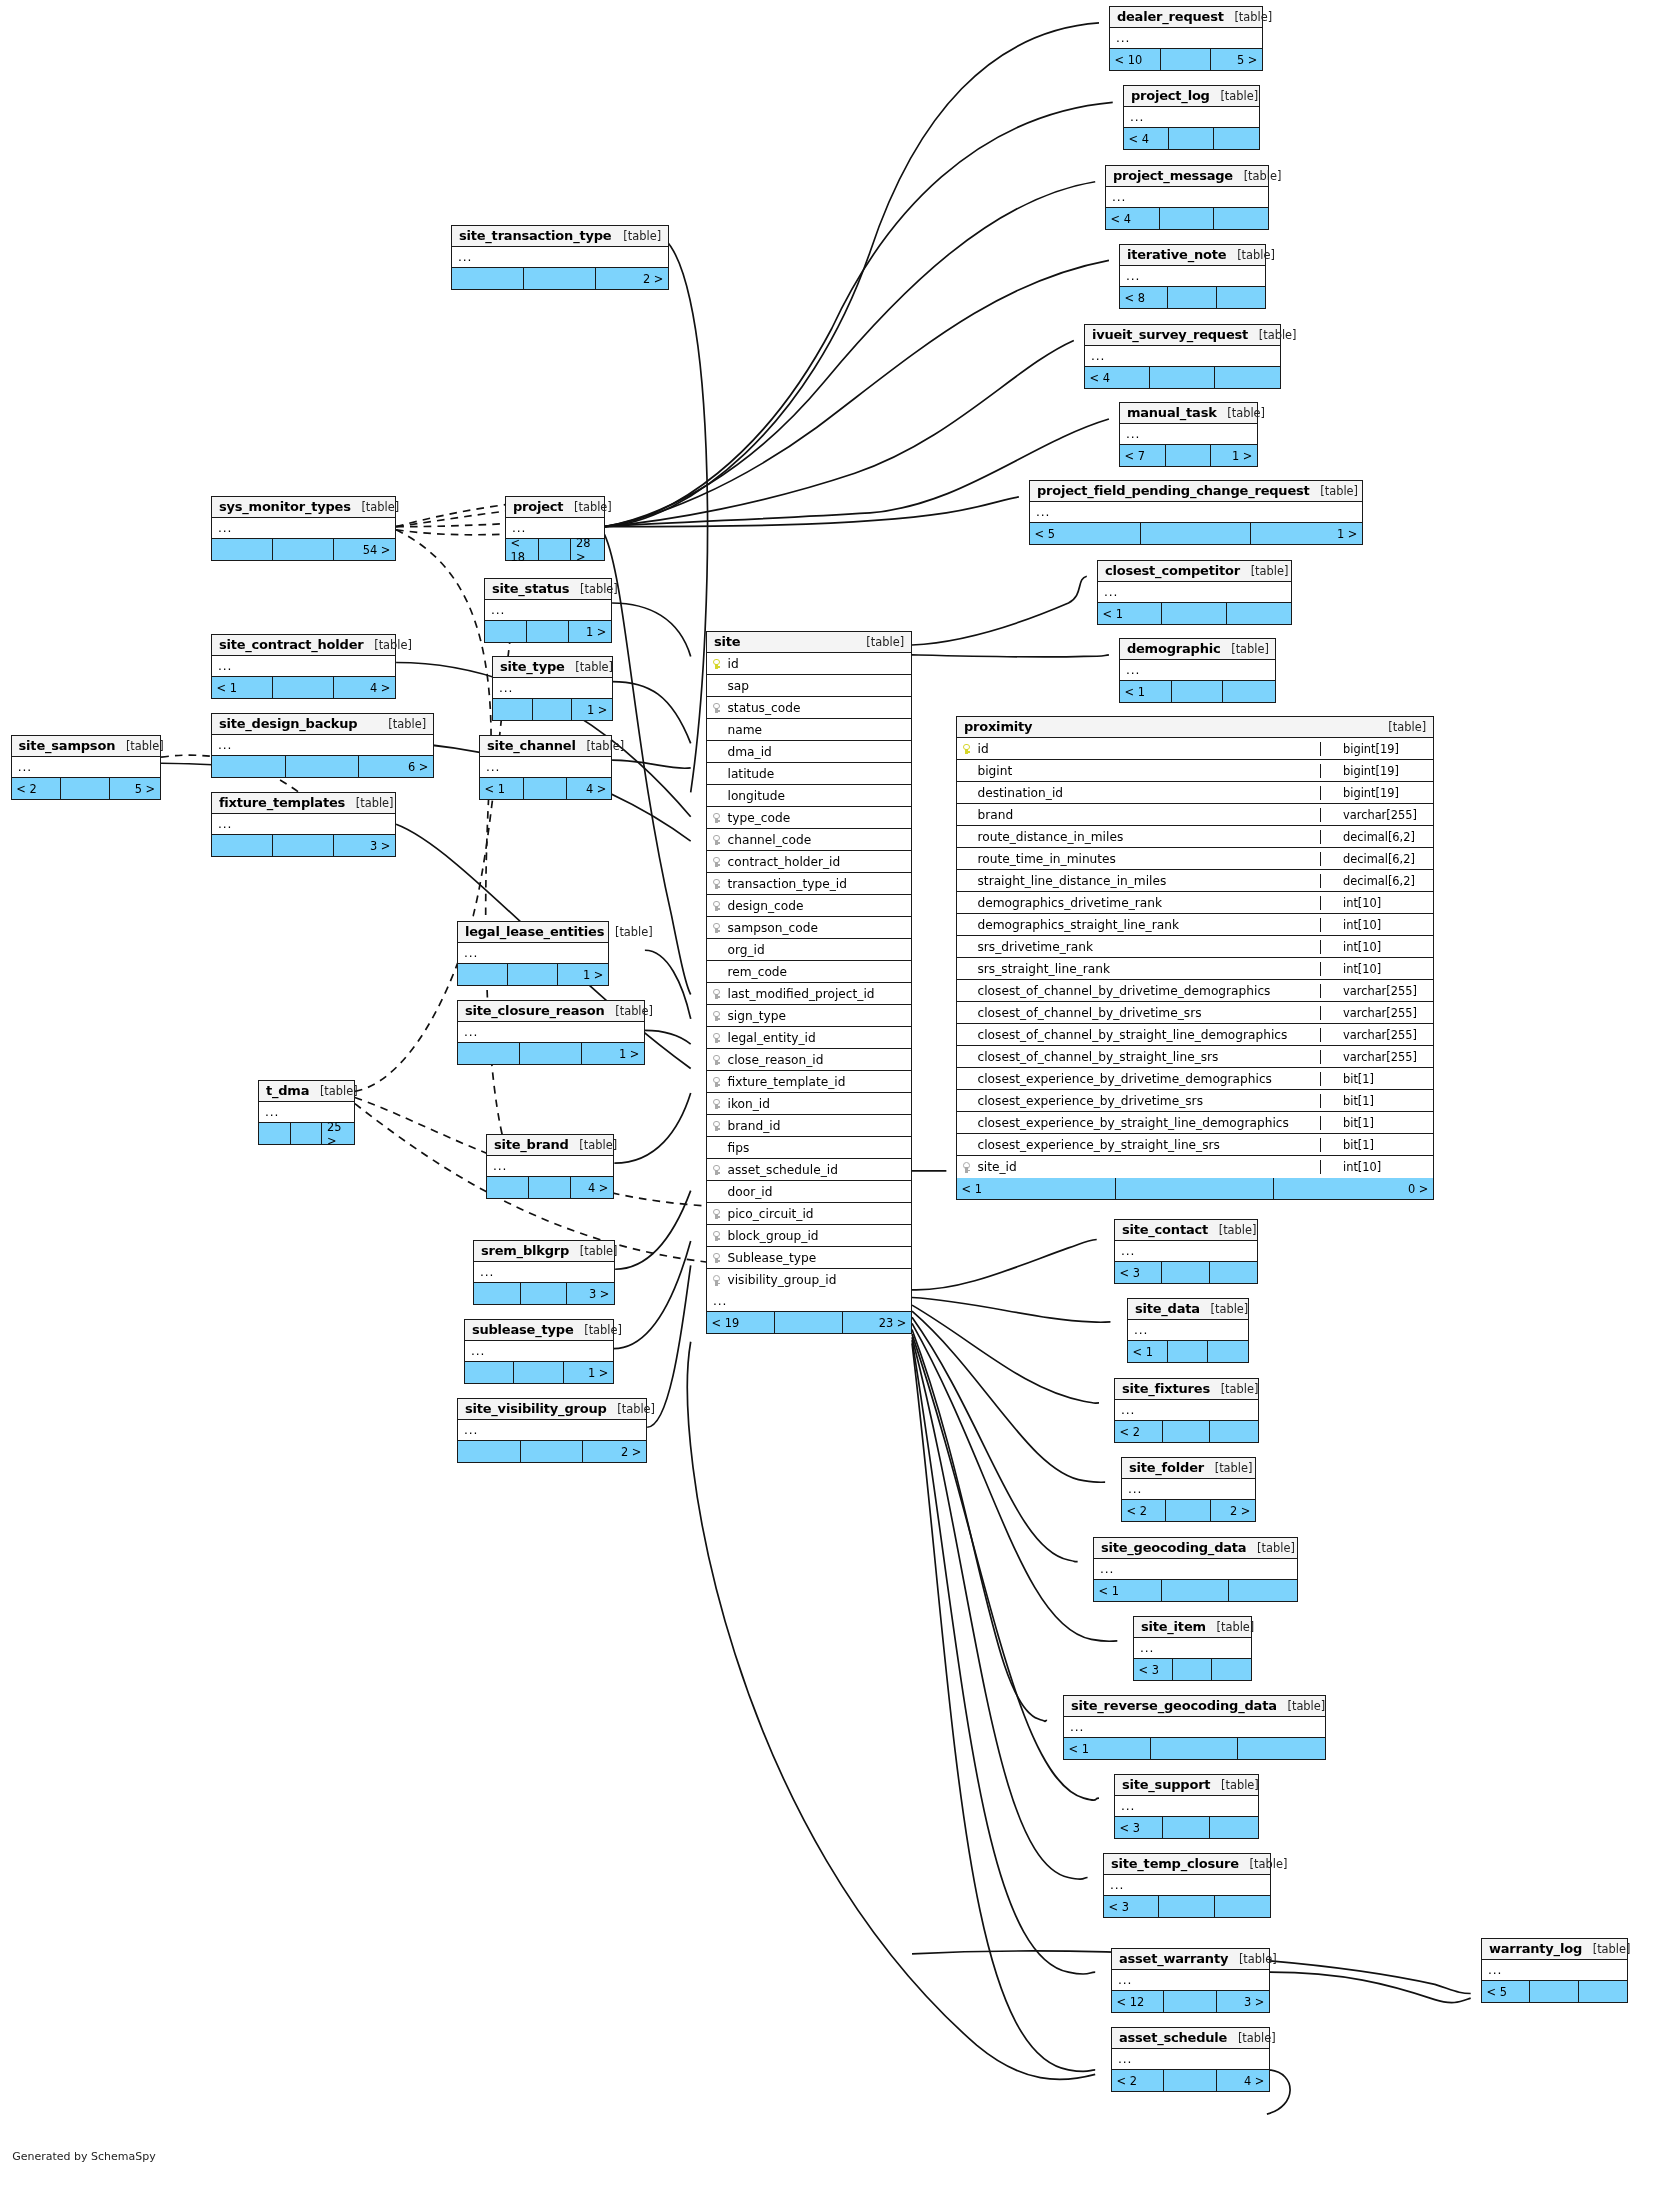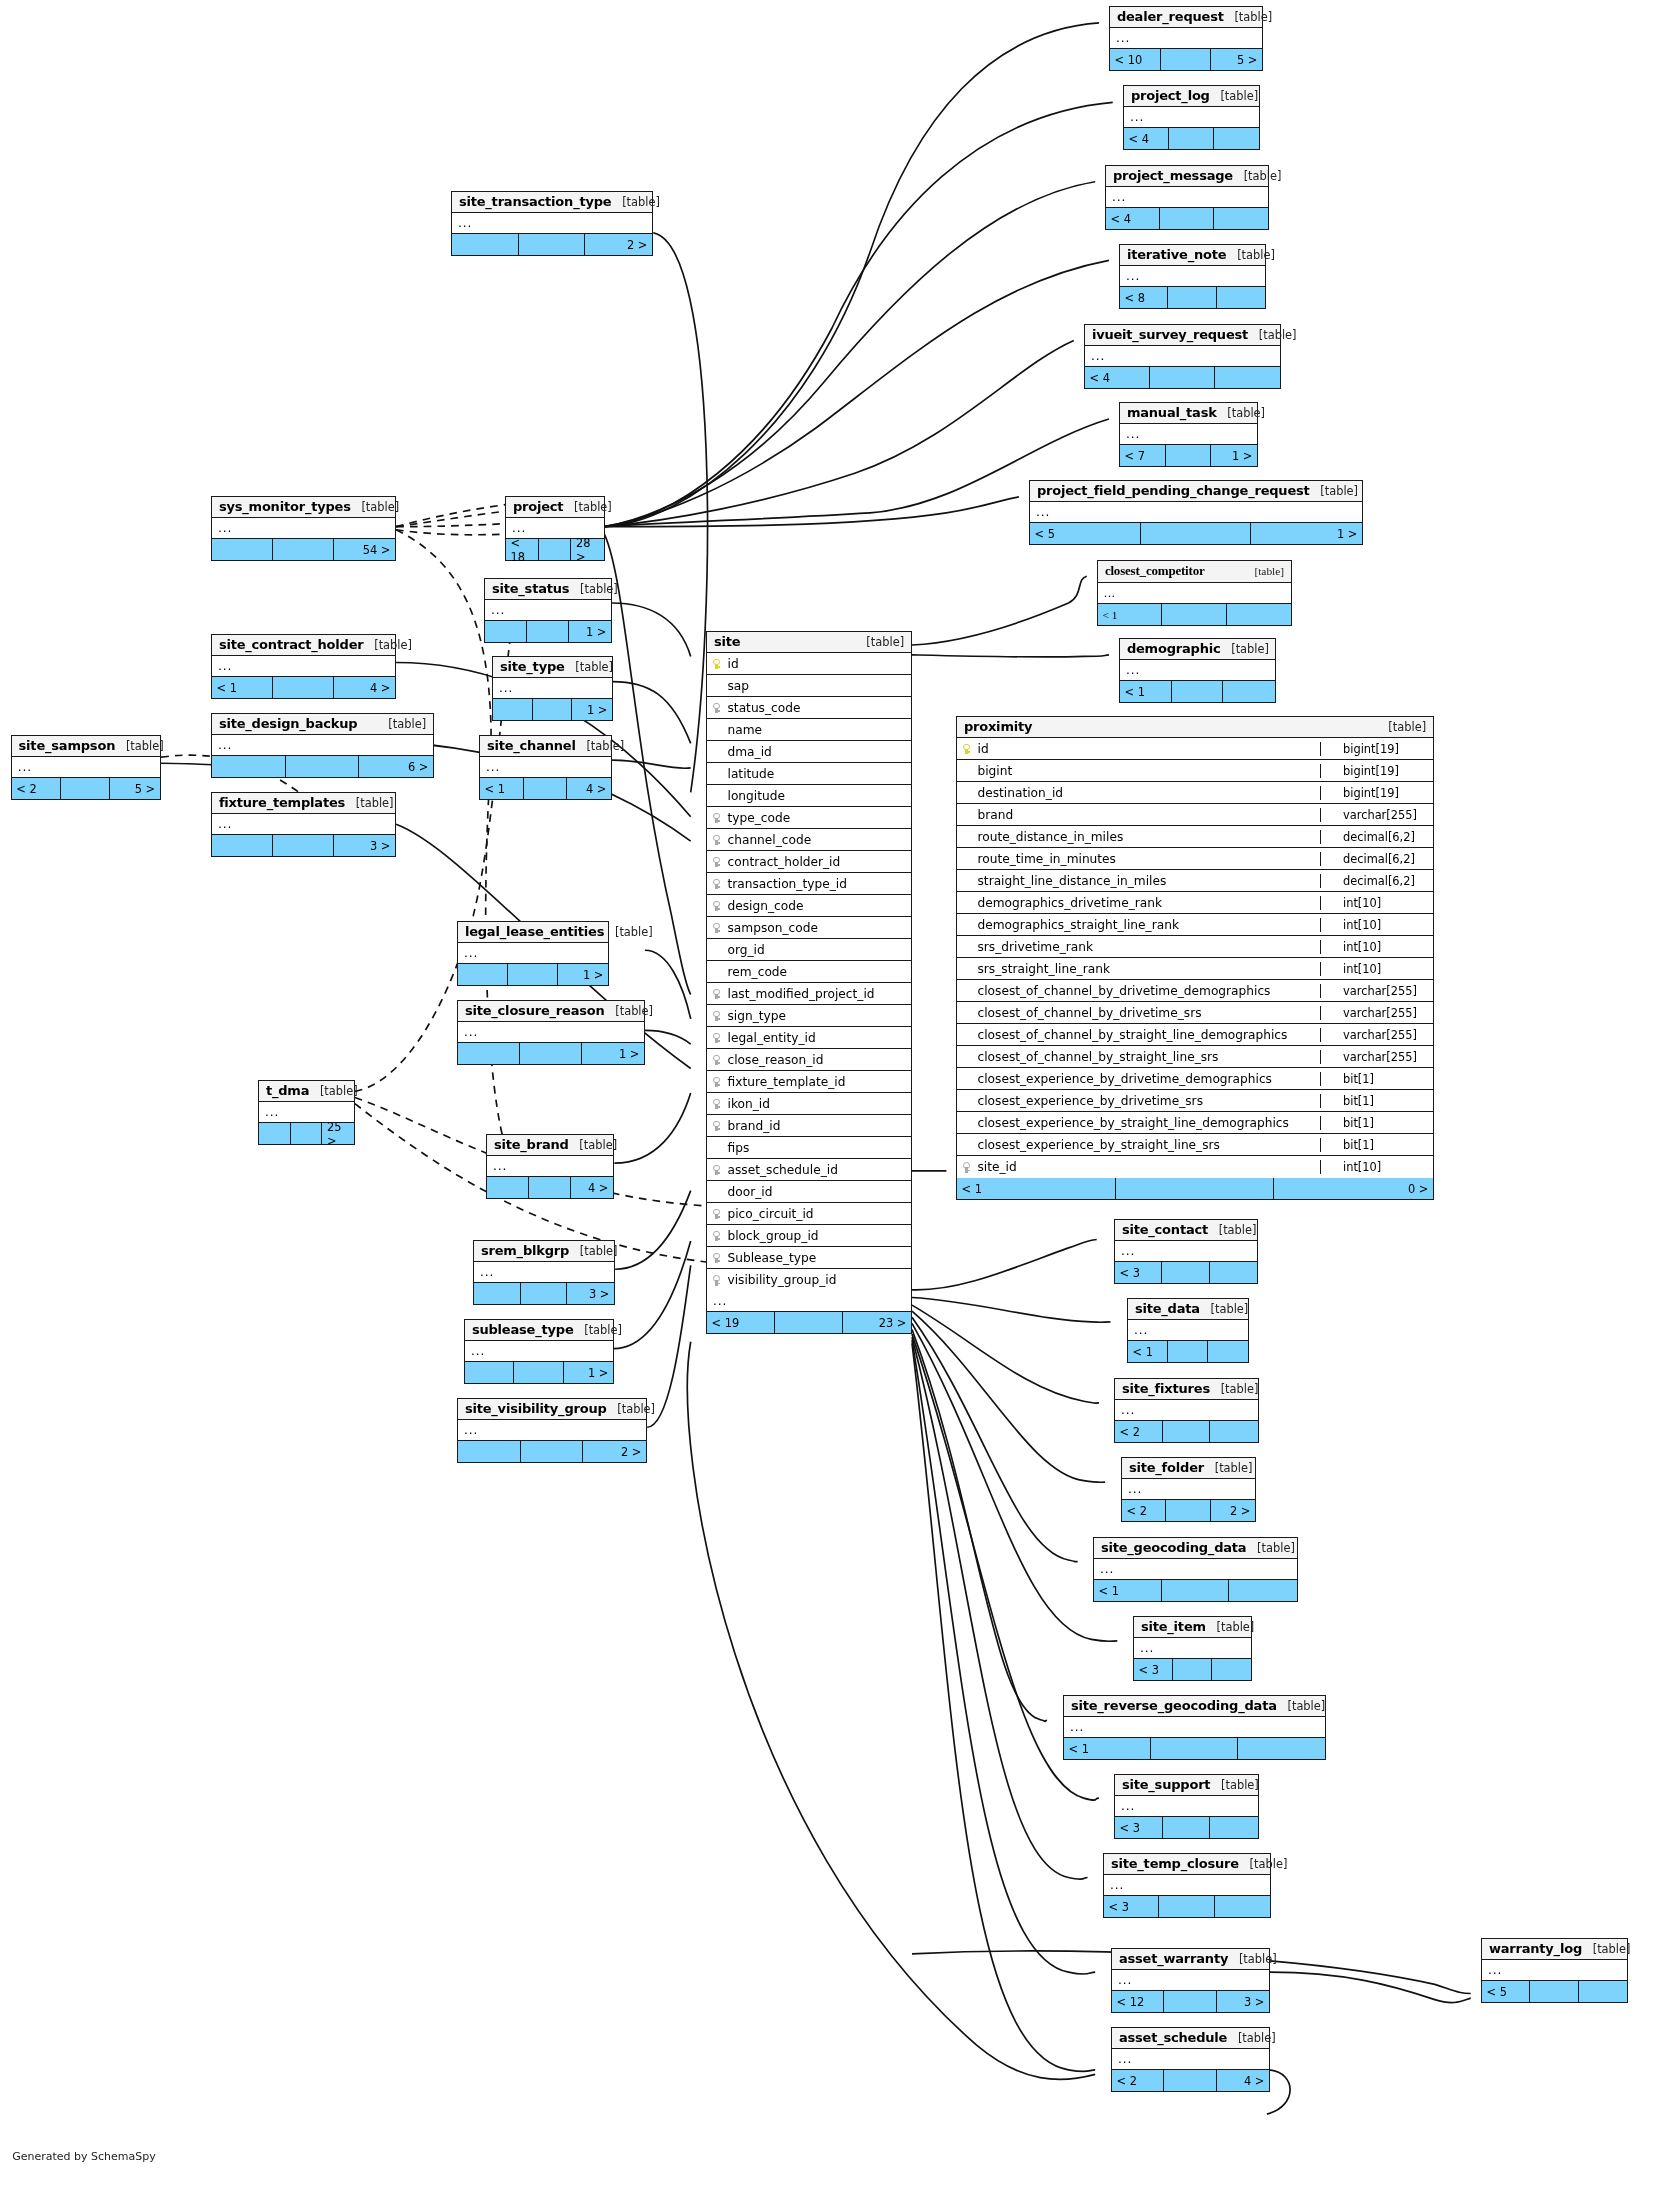--- a/index.html
+++ b/index.html
@@ -199,21 +199,21 @@
         <span class="nm">project_field_pending_change_request</span>
         <span class="tag">[table]</span>
       </div>
       <div class="ellipsis">...</div>
       <div class="foot">
         <div class="fc l">&lt; 5</div>
         <div class="fc"></div>
         <div class="fc r">1 &gt;</div>
       </div>
     </div>
-    <div class="tbl" style="left: 1097px; top: 560px; width: 195px; font-family: Liberation Serif, serif;">
+    <div class="tbl" style="left: 1097px; top: 560px; width: 195px;">
       <div class="hdr">
         <span class="nm">closest_competitor</span>
         <span class="tag">[table]</span>
       </div>
       <div class="ellipsis">...</div>
       <div class="foot">
         <div class="fc l">&lt; 1</div>
         <div class="fc"></div>
         <div class="fc r"></div>
       </div>
@@ -415,21 +415,21 @@
         <span class="nm">site_visibility_group</span>
         <span class="tag">[table]</span>
       </div>
       <div class="ellipsis">...</div>
       <div class="foot">
         <div class="fc l"></div>
         <div class="fc"></div>
         <div class="fc r">2 &gt;</div>
       </div>
     </div>
-    <div class="tbl" style="left: 451px; top: 191px; width: 202px;">
+    <div class="tbl" style="left: 451px; top: 225px; width: 218px;">
       <div class="hdr">
         <span class="nm">site_transaction_type</span>
         <span class="tag">[table]</span>
       </div>
       <div class="ellipsis">...</div>
       <div class="foot">
         <div class="fc l"></div>
         <div class="fc"></div>
         <div class="fc r">2 &gt;</div>
       </div>

